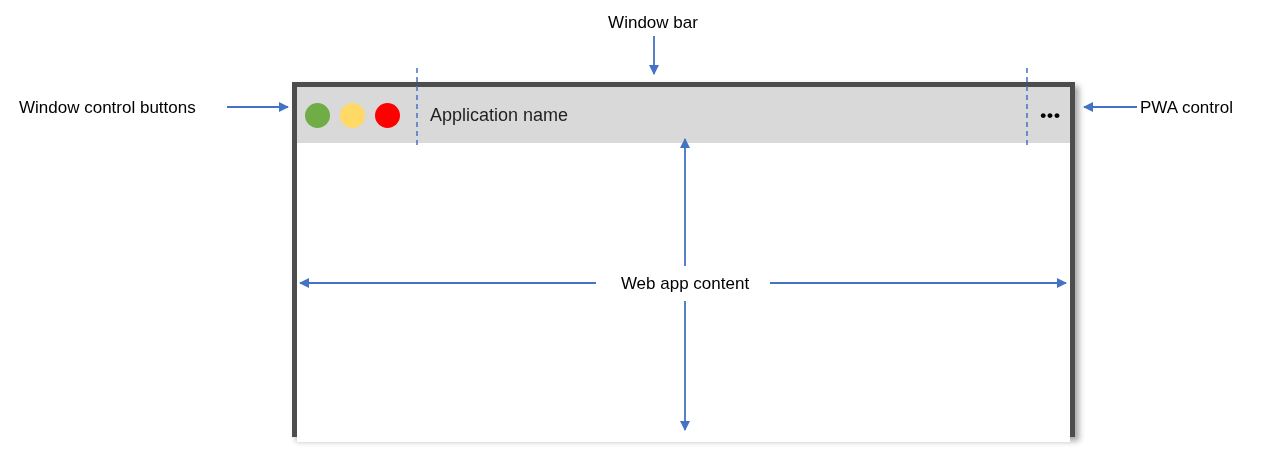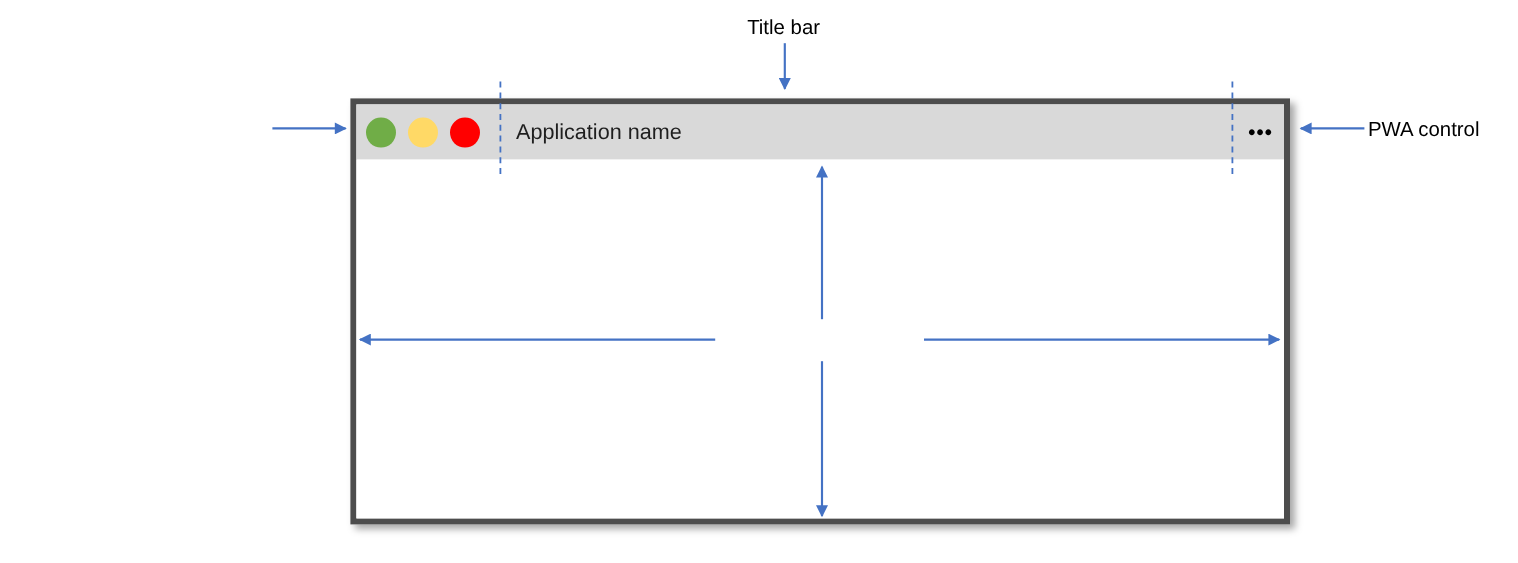--- a/index.html
+++ b/index.html
@@ -8,21 +8,21 @@
     font-family:"Liberation Sans", sans-serif; overflow:hidden;
   }
 
   
   .window {
     position:absolute; left:292px; top:82px; width:783px; height:355px;
     box-sizing:border-box; border:5px solid #4d4d4d; background:#ffffff;
     box-shadow:4px 4px 6px rgba(0,0,0,0.35);
   }
   .titlebar {
-    height:46px; background:#d9d9d9; display:flex; align-items:center;
+    height:56px; background:#d9d9d9; display:flex; align-items:center;
   }
   .controls { display:flex; gap:10px; margin-left:8px; }
   .circle { width:25px; height:25px; border-radius:50%; }
   .c-green  { background:#70ad47; }
   .c-yellow { background:#ffd966; }
   .c-red    { background:#ff0000; }
   .win-title {
     margin-left:30px; font-size:18px; color:#1f1f1f; white-space:nowrap;
   }
   .pwa-dots {
@@ -58,22 +58,24 @@
         <span class="circle c-green"></span>
         <span class="circle c-yellow"></span>
         <span class="circle c-red"></span>
       </div>
       <span class="win-title">Application name</span>
       <span class="pwa-dots">•••</span>
     </div>
     <div class="content"></div>
   </div>
 
-  <div class="label lbl-titlebar">Title bar</div>
+  <div class="label lbl-titlebar">Window bar</div>
+  <div class="label lbl-wincontrols">Window control buttons</div>
   <div class="label lbl-pwa">PWA control</div>
+  <div class="label lbl-content">Web app content</div>
 
   <svg class="overlay" width="1265" height="469" viewBox="0 0 1265 469" xmlns="http://www.w3.org/2000/svg">
     <defs>
       <marker id="ah" viewBox="0 0 10 10" refX="9" refY="5" markerUnits="userSpaceOnUse" markerWidth="11" markerHeight="10" orient="auto-start-reverse">
         <path d="M0,0 L10,5 L0,10 Z" fill="#4472c4"></path>
       </marker>
     </defs>
 
     <g stroke="#4472c4" stroke-width="1.8" fill="none">
 

